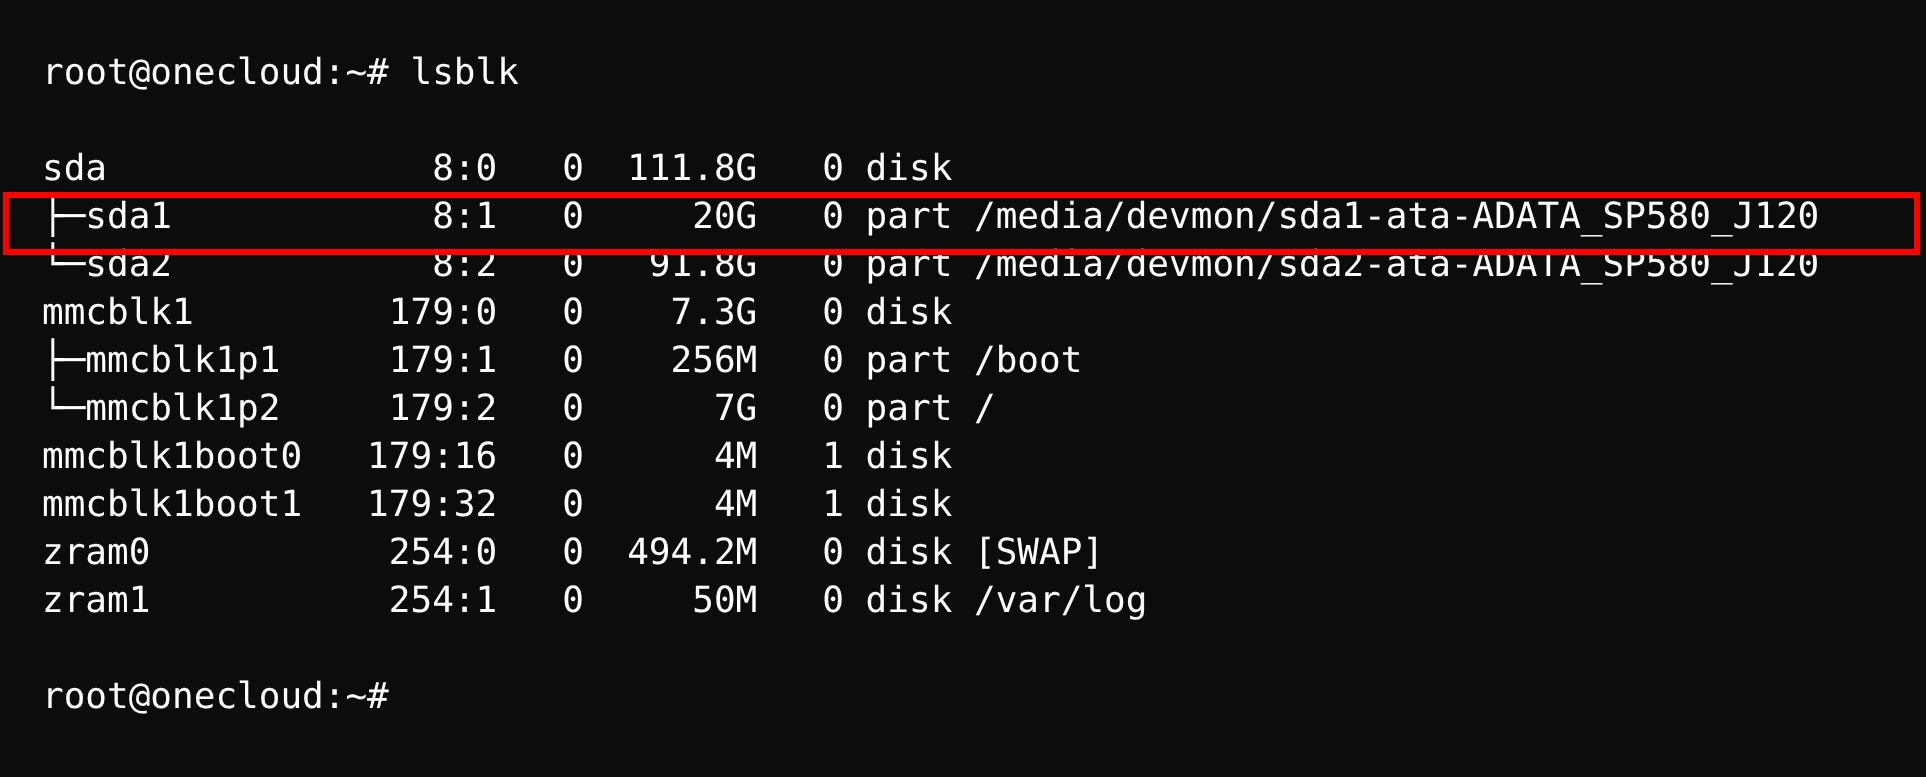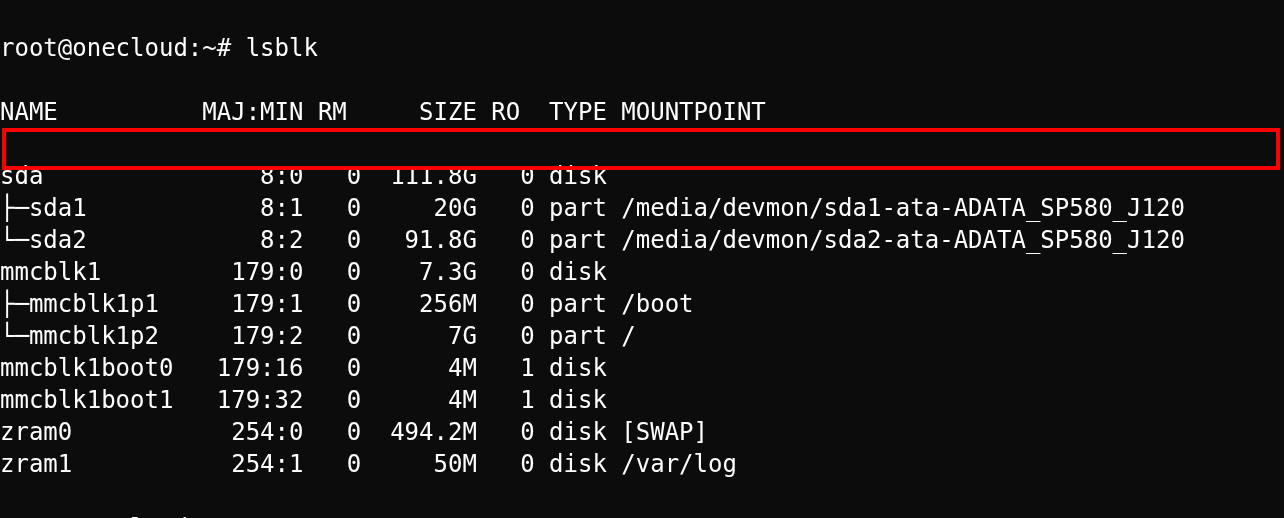--- a/index.html
+++ b/index.html
@@ -14,31 +14,31 @@
     height: 518px;
     overflow: hidden;
   }
   .terminal {
     white-space: pre;
     padding: 0;
     position: relative;
   }
   .line {
     white-space: pre;
+    padding-left: 28px;
   }
   .highlight-box {
     position: absolute;
     border: 4px solid #ff0000;
     pointer-events: none;
     box-sizing: border-box;
   }
 </style>
 </head>
 <body>
 
 <div class="terminal">
 <div class="line"><span>root@onecloud</span><span>:~#</span> <span>lsblk</span></div>
-<div class="line" id="header-line">NAME          MAJ:MIN RM     SIZE RO  TYPE MOUNTPOINT</div>
 <div id="rows-container"><div class="line">sda               8:0   0  111.8G   0 disk </div><div class="line">├─sda1            8:1   0     20G   0 part /media/devmon/sda1-ata-ADATA_SP580_J120</div><div class="line">└─sda2            8:2   0   91.8G   0 part /media/devmon/sda2-ata-ADATA_SP580_J120</div><div class="line">mmcblk1         179:0   0    7.3G   0 disk </div><div class="line">├─mmcblk1p1     179:1   0    256M   0 part /boot</div><div class="line">└─mmcblk1p2     179:2   0      7G   0 part /</div><div class="line">mmcblk1boot0   179:16   0      4M   1 disk </div><div class="line">mmcblk1boot1   179:32   0      4M   1 disk </div><div class="line">zram0           254:0   0  494.2M   0 disk [SWAP]</div><div class="line">zram1           254:1   0     50M   0 disk /var/log</div></div>
 <div class="line"><span>root@onecloud</span><span>:~#</span> </div>
 
 <div class="highlight-box" id="hlbox" style="top: 128px; left: 2px; width: 1278px; height: 42px;"></div>
 </div>
 
 </body></html>

